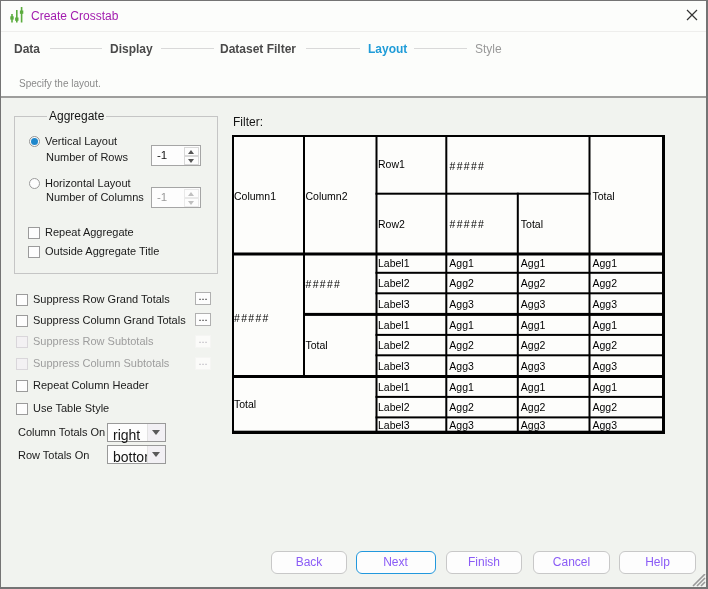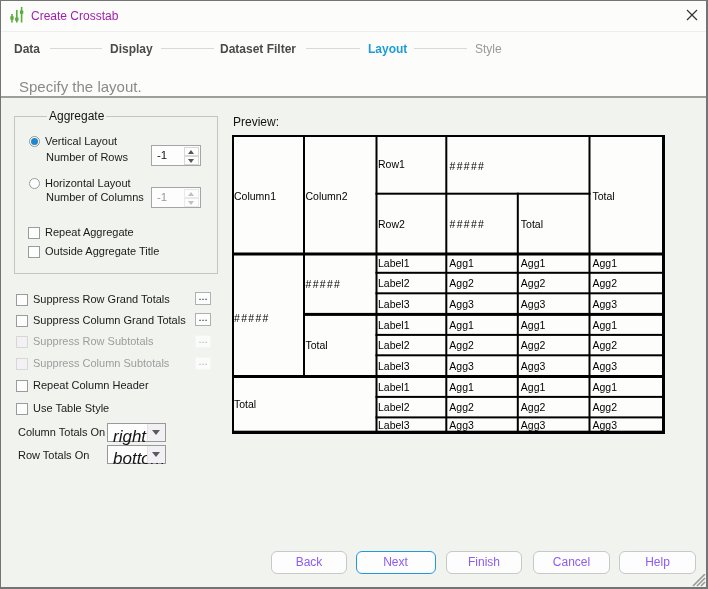--- a/index.html
+++ b/index.html
@@ -6,21 +6,21 @@
   html,body { width:708px; height:589px; }
   body { font-family:"Liberation Sans", sans-serif; background:#f1f3ef; position:relative; overflow:hidden; }
   .abs { position:absolute; }
   .dlg { left:0; top:0; width:708px; height:589px; border:1px solid #747474; border-right-width:2px; border-bottom-width:2px; }
   .titlebar { left:1px; top:1px; width:705px; height:30px; background:#fcfdfb; }
   .title-text { left:31px; top:9px; font-size:12px; color:#a21caf; }
   .navband { left:1px; top:31px; width:705px; height:66px; background:#fcfdfb; border-top:1px solid #eeeeec; }
   .navline { height:1px; background:#d9d9d9; top:48px; }
   .navlbl { top:42px; font-size:12px; font-weight:bold; color:#4a4a4a; }
   .sep { left:1px; top:96px; width:705px; height:2px; background:#9e9e9c; }
-  .specify { left:19px; top:78px; font-size:15px; color:#8a8a8a; }
+  .specify { left:19px; top:78px; font-size:10px; color:#8a8a8a; }
   .grpbox { left:14px; top:116px; width:204px; height:158px; border:1px solid #c5c5c5; }
   .grplbl { left:23px; top:109px; font-size:12px; color:#141414; background:#f1f3ef; padding:0 2px;margin-left:24px; }
   .radio { width:11px; height:11px; border:1px solid #9b9b9b; border-radius:50%; background:#fdfdfd; }
   .radio.sel { border-color:#949494; }
   .radio.sel::after { content:""; position:absolute; left:1px; top:1px; width:7px; height:7px; border-radius:50%; background:#1f87cb; }
   .lbl { font-size:11px; line-height:13px; color:#1a1a1a; white-space:nowrap; }
   .lbl.dis { color:#9d9d9d; }
   .spinner { width:50px; height:21px; border:1px solid #a5a5a5; background:#fdfdfd; }
   .spinner .val { position:absolute; left:5px; top:3px; font-size:11.5px; color:#141414; }
   .spinner .btns { position:absolute; right:1px; top:1px; width:15px; height:17px; }
@@ -31,21 +31,21 @@
   .tri-dn { width:0; height:0; border-left:3.5px solid transparent; border-right:3.5px solid transparent; border-top:4px solid #555; position:absolute; left:3px; top:2px; }
   .spinner.dis .val { color:#9a9a9a; }
   .spinner.dis .b { border-color:#e9e9e9; }
   .spinner.dis .tri-up { border-bottom-color:#c0c0c0; }
   .spinner.dis .tri-dn { border-top-color:#c0c0c0; }
   .cb { width:12px; height:12px; border:1px solid #9b9b9b; background:#fdfdfd; }
   .cb.dis { border-color:#d9d6da; background:#f3f1f3; }
   .dotbtn { width:16px; height:13px; border:1px solid #b0b0b0; background:#fdfdfd; text-align:center; line-height:6px; font-size:11px; color:#141414; }
   .dotbtn.dis { border-color:#f5f5f3; background:#fbfbf9; color:#b5b2ba; }
   .dd { width:59px; height:19px; border:1px solid #999; background:#fdfdfd; }
-  .dd .txt { position:absolute; left:5px; top:3px; font-size:17px; color:#141414;font-style:italic; }
+  .dd .txt { position:absolute; left:5px; top:3px; font-size:14px; color:#141414; }
   .dd .arr { position:absolute; right:0; top:0; width:18px; height:17px; background:#f2f0f4; border-left:1px solid #e3e3e3; }
   .dd .arr::after { content:""; position:absolute; left:4px; top:6px; width:0; height:0; border-left:4.5px solid transparent; border-right:4.5px solid transparent; border-top:5px solid #5a5a5a; }
   .btn { height:23px; background:#fdfdfd; border:1px solid #c8c8c8; border-radius:6px; font-size:12px; color:#8b5cf6; text-align:center; line-height:21px; top:551px; }
   .btn.next { border:1.5px solid #2298dd; line-height:20px; }
   .preview-lbl { left:233px; top:115px; font-size:12px; color:#141414; }
 </style>
 </head>
 <body>
   <div class="abs dlg"></div>
   <div class="abs titlebar"></div>
@@ -133,21 +133,21 @@
   <div class="abs dd" style="left:107px; top:423px;">
     <div class="txt">right</div>
     <div class="arr"></div>
   </div>
   <div class="abs lbl" style="left:18px; top:449px;">Row Totals On</div>
   <div class="abs dd" style="left:107px; top:445px;">
     <div class="txt">bottom</div>
     <div class="arr"></div>
   </div>
 
-  <div class="abs preview-lbl">Preview:</div>
+  <div class="abs preview-lbl">Filter:</div>
 
   <svg class="abs" style="left:232px; top:135px;" width="433" height="300" viewBox="0 0 433 300">
     <rect x="0" y="0" width="433" height="299" fill="#fdfdfb"></rect>
     <g fill="#000000">
 
       <rect x="0" y="0" width="2" height="299"></rect>
       <rect x="71" y="2" width="2" height="239.5"></rect>
       <rect x="143.5" y="2" width="2" height="295.5"></rect>
       <rect x="213.3" y="2" width="2" height="295.5"></rect>
       <rect x="284.8" y="57.7" width="2" height="239.8"></rect>

